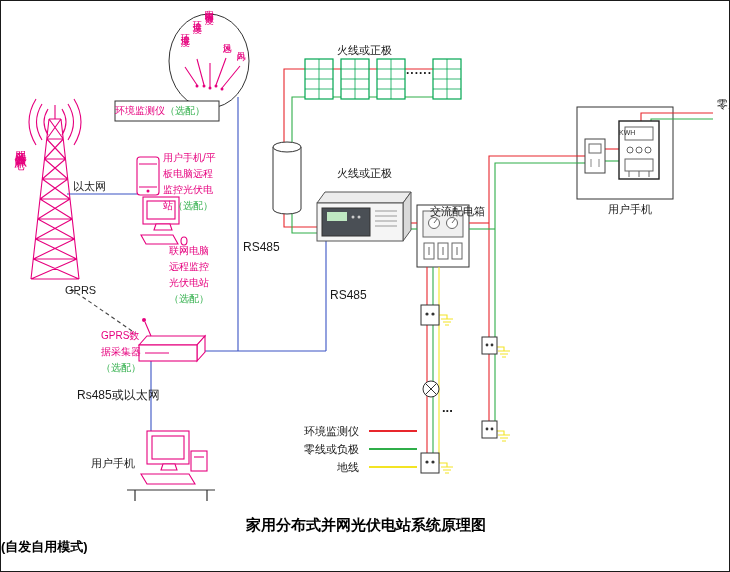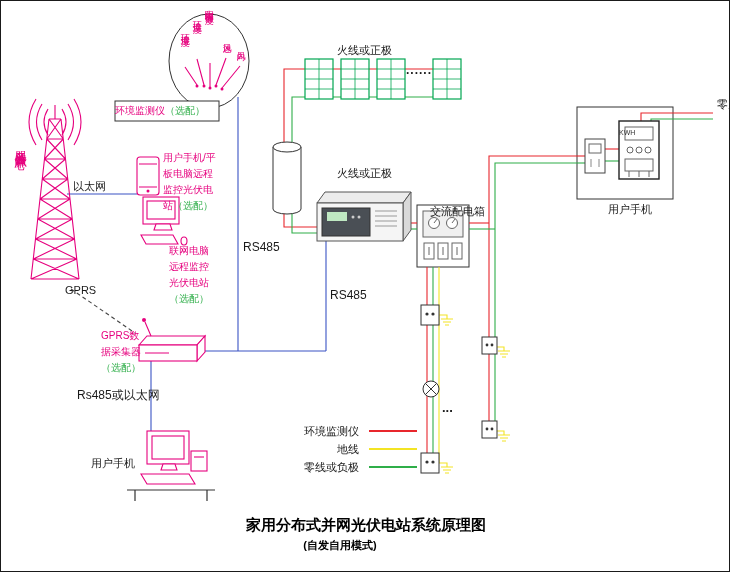--- a/index.html
+++ b/index.html
@@ -25,21 +25,21 @@
   .mag{color:#e6007e}
   .grn{color:#2fae49}
   .note{font-size:10px;line-height:16px;white-space:normal;word-break:break-all}
   .center{text-align:left}
   .bold{font-weight:bold}
   .legend{position:absolute;left:294px;top:421px}
   .legend-row{display:flex;align-items:center;height:18px}
   .legend-label{width:64px;text-align:right;font-size:11px;color:#1a1a1a;margin-right:10px;white-space:nowrap}
   .legend-line{width:48px;height:2px}
   .title1{position:absolute;left:0;width:730px;top:515px;text-align:center;font-size:15px;font-weight:bold;color:#000}
-  .title2{position:absolute;left:0;width:678px;top:537px;text-align:center;font-size:11px;font-weight:bold;color:#000}
+  .title2{position:absolute;left:0;width:678px;top:537px;text-align:left;font-size:13px;font-weight:bold;color:#000}
 </style>
 </head>
 <body>
 
 <div class="canvas">
 
 <svg width="730" height="572" viewBox="0 0 730 572">
 
   <g>
     <rect x="576" y="106" width="96" height="92" class="blk"></rect>
@@ -254,25 +254,25 @@
 <div class="lbl" style="left:716px;top:97px">零火</div>
 <div class="lbl center fs7" style="left:618px;top:128px;width:40px;color:#333">KWH</div>
 <div class="lbl bold fs13" style="left:441px;top:400px">...</div>
 
 <div class="legend">
   <div class="legend-row">
     <span class="legend-label">环境监测仪</span>
     <span class="legend-line" style="background: rgb(232, 38, 44);"></span>
   </div>
   <div class="legend-row">
+    <span class="legend-label">零线或负极</span>
+    <span class="legend-line" style="background: rgb(47, 174, 73);"></span>
+  </div>
+  <div class="legend-row">
     <span class="legend-label">地线</span>
     <span class="legend-line" style="background: rgb(243, 228, 36);"></span>
   </div>
-  <div class="legend-row">
-    <span class="legend-label">零线或负极</span>
-    <span class="legend-line" style="background: rgb(47, 174, 73);"></span>
-  </div>
 </div>
 
 <div class="title1">家用分布式并网光伏电站系统原理图</div>
 <div class="title2">(自发自用模式)</div>
 
 </div>
 
 </body></html>

